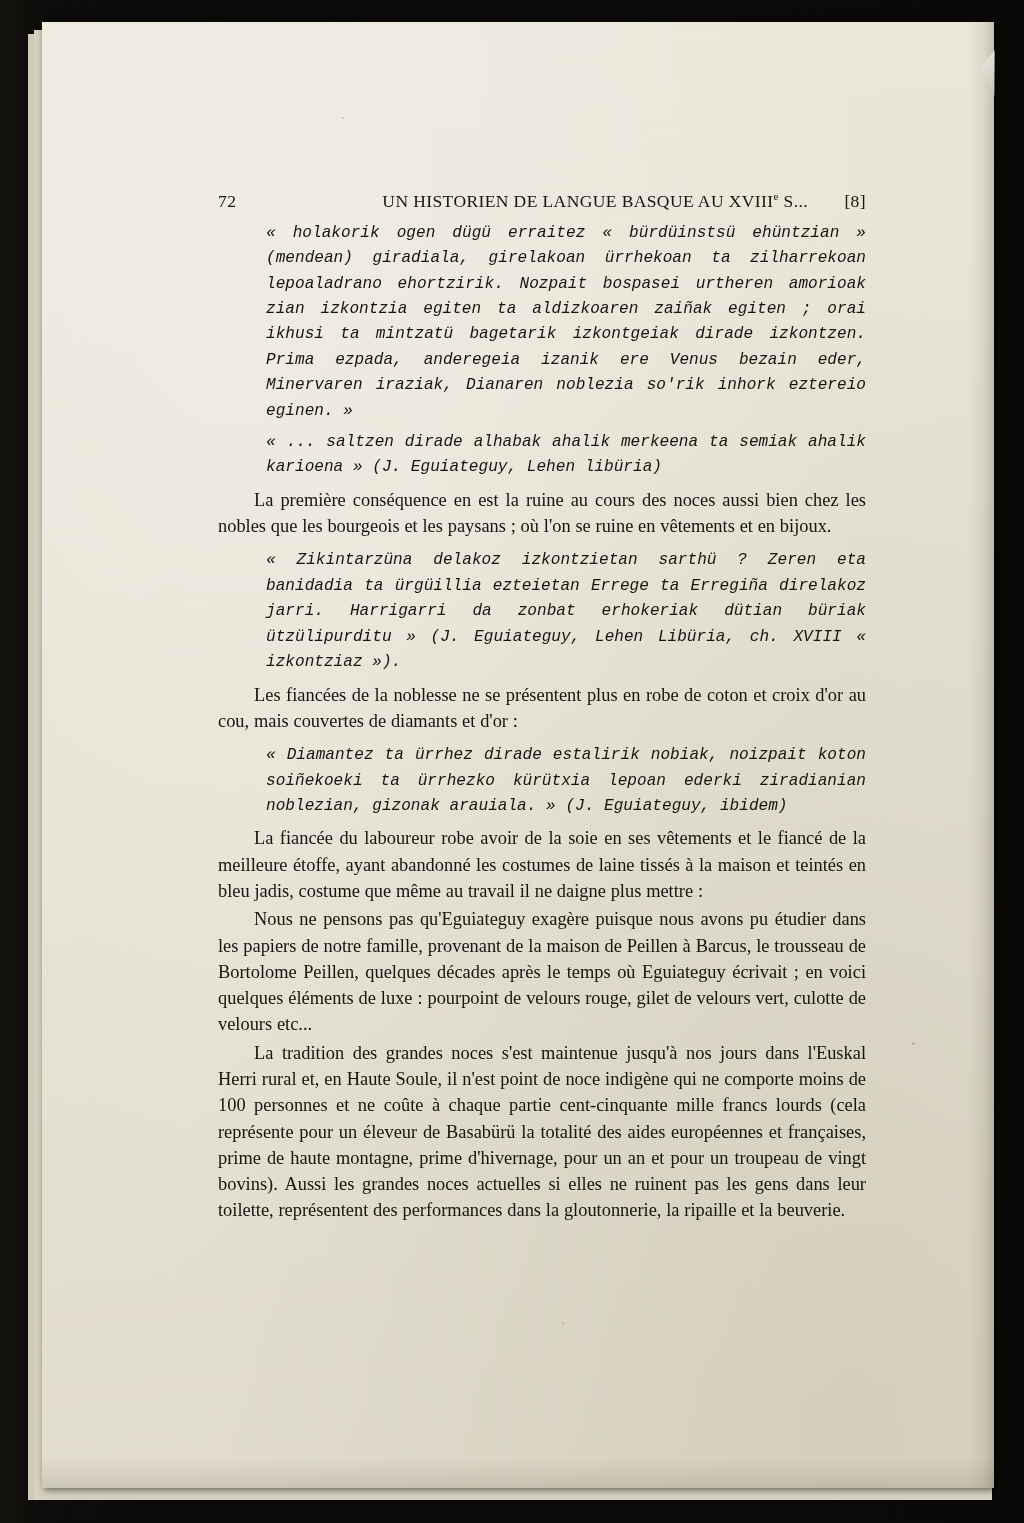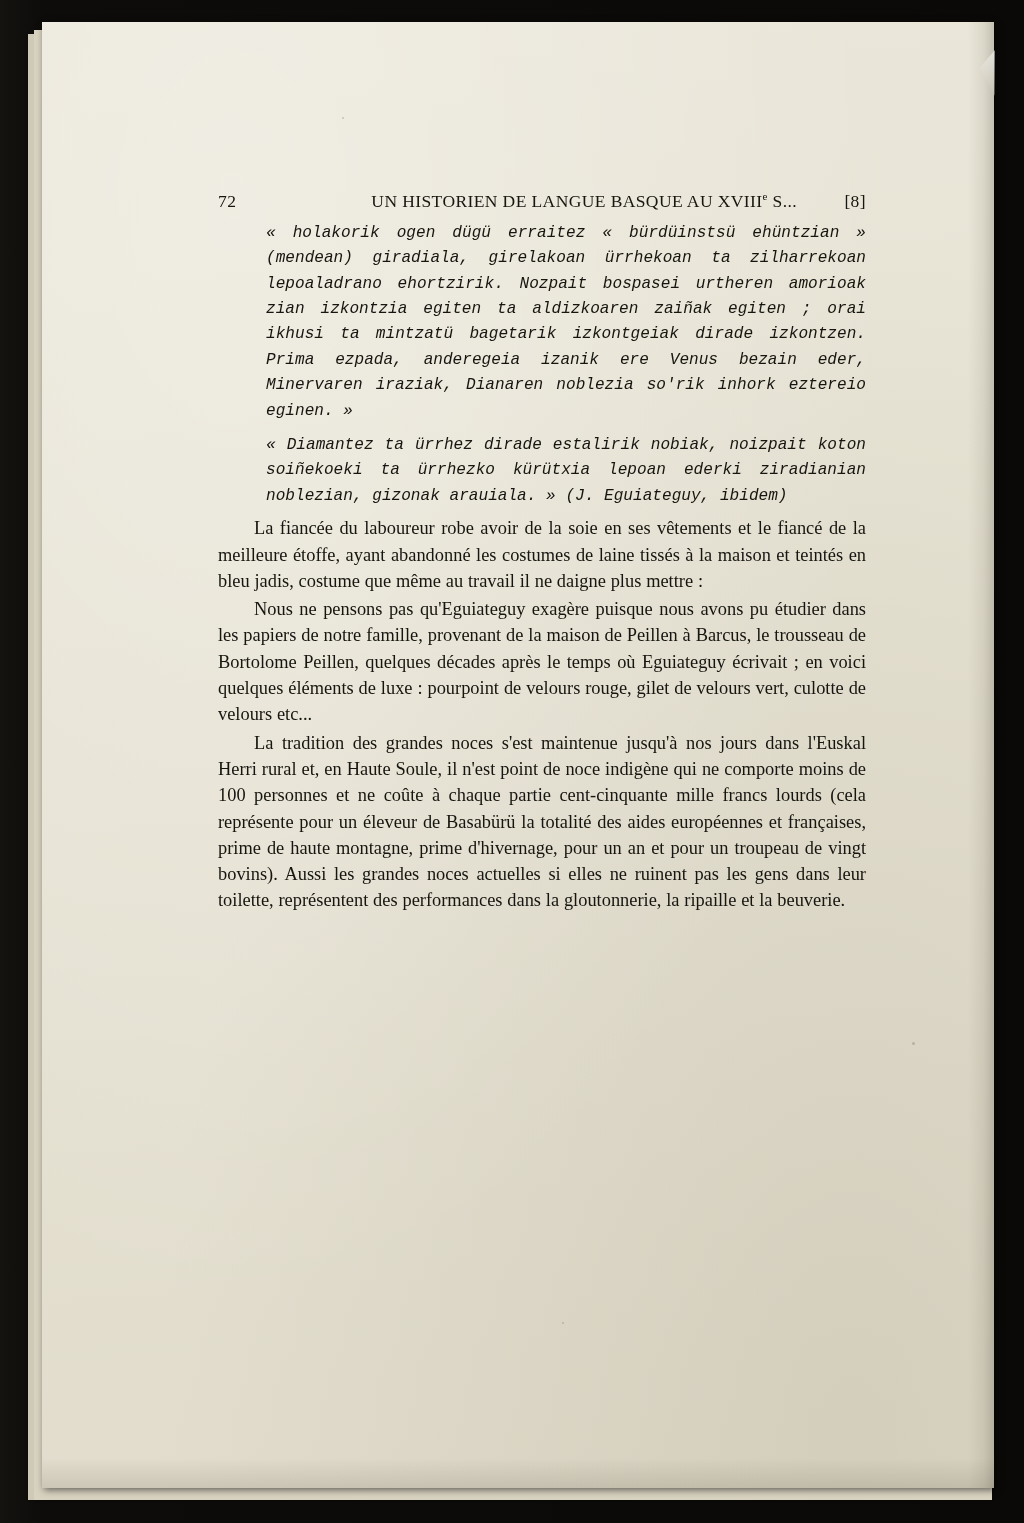--- a/index.html
+++ b/index.html
@@ -100,21 +100,20 @@
     top: 168px;
     width: 648px;
   }
 
   .running-head {
     display: flex;
     align-items: baseline;
     font-size: 17.5px;
     letter-spacing: 0.4px;
     color: #17160f;
-    gap: 11px;
   }
   .rh-folio {
     width: 86px;
     font-size: 17.5px;
   }
   .rh-title {
     flex: 1;
     text-align: right;
     white-space: nowrap;
   }
@@ -174,23 +173,27 @@
   <div class="content">
 
     <div class="running-head">
       <span class="rh-folio">72</span>
       <span class="rh-title"><span>UN HISTORIEN DE LANGUE BASQUE AU XVIII</span><sup>e</sup><span> S...</span></span>
       <span class="rh-bracket">[8]</span>
     </div>
 
     <p class="quote">« holakorik ogen dügü erraitez « bürdüinstsü ehüntzian » (mendean) giradiala, girelakoan ürrhekoan ta zilharrekoan lepoaladrano ehortzirik. Nozpait bospasei urtheren amorioak zian izkontzia egiten ta aldizkoaren zaiñak egiten ; orai ikhusi ta mintzatü bagetarik izkontgeiak dirade izkontzen. Prima ezpada, anderegeia izanik ere Venus bezain eder, Minervaren iraziak, Dianaren noblezia so'rik inhork eztereio eginen. »</p>
 
-
-
-
+    <p class="quote tight">« ... saltzen dirade alhabak ahalik merkeena ta semiak ahalik karioena » (J. Eguiateguy, Lehen libüria)</p>
+
+    <p class="body-p">La première conséquence en est la ruine au cours des noces aussi bien chez les nobles que les bourgeois et les paysans ; où l'on se ruine en vêtements et en bijoux.</p>
+
+    <p class="quote">« Zikintarzüna delakoz izkontzietan sarthü ? Zeren eta banidadia ta ürgüillia ezteietan Errege ta Erregiña direlakoz jarri. Harrigarri da zonbat erhokeriak dütian büriak ützülipurditu » (J. Eguiateguy, Lehen Libüria, ch. XVIII « izkontziaz »).</p>
+
+    <p class="body-p">Les fiancées de la noblesse ne se présentent plus en robe de coton et croix d'or au cou, mais couvertes de diamants et d'or :</p>
 
     <p class="quote">« Diamantez ta ürrhez dirade estalirik nobiak, noizpait koton soiñekoeki ta ürrhezko kürütxia lepoan ederki ziradianian noblezian, gizonak arauiala. » (J. Eguiateguy, ibidem)</p>
 
     <p class="body-p">La fiancée du laboureur robe avoir de la soie en ses vêtements et le fiancé de la meilleure étoffe, ayant abandonné les costumes de laine tissés à la maison et teintés en bleu jadis, costume que même au travail il ne daigne plus mettre :</p>
 
 
     <p class="body-p">Nous ne pensons pas qu'Eguiateguy exagère puisque nous avons pu étudier dans les papiers de notre famille, provenant de la maison de Peillen à Barcus, le trousseau de Bortolome Peillen, quelques décades après le temps où Eguiateguy écrivait ; en voici quelques éléments de luxe : pourpoint de velours rouge, gilet de velours vert, culotte de velours etc...</p>
 
     <p class="body-p">La tradition des grandes noces s'est maintenue jusqu'à nos jours dans l'Euskal Herri rural et, en Haute Soule, il n'est point de noce indigène qui ne comporte moins de 100 personnes et ne coûte à chaque partie cent-cinquante mille francs lourds (cela représente pour un éleveur de Basabürü la totalité des aides européennes et françaises, prime de haute montagne, prime d'hivernage, pour un an et pour un troupeau de vingt bovins). Aussi les grandes noces actuelles si elles ne ruinent pas les gens dans leur toilette, représentent des performances dans la gloutonnerie, la ripaille et la beuverie.</p>
 

